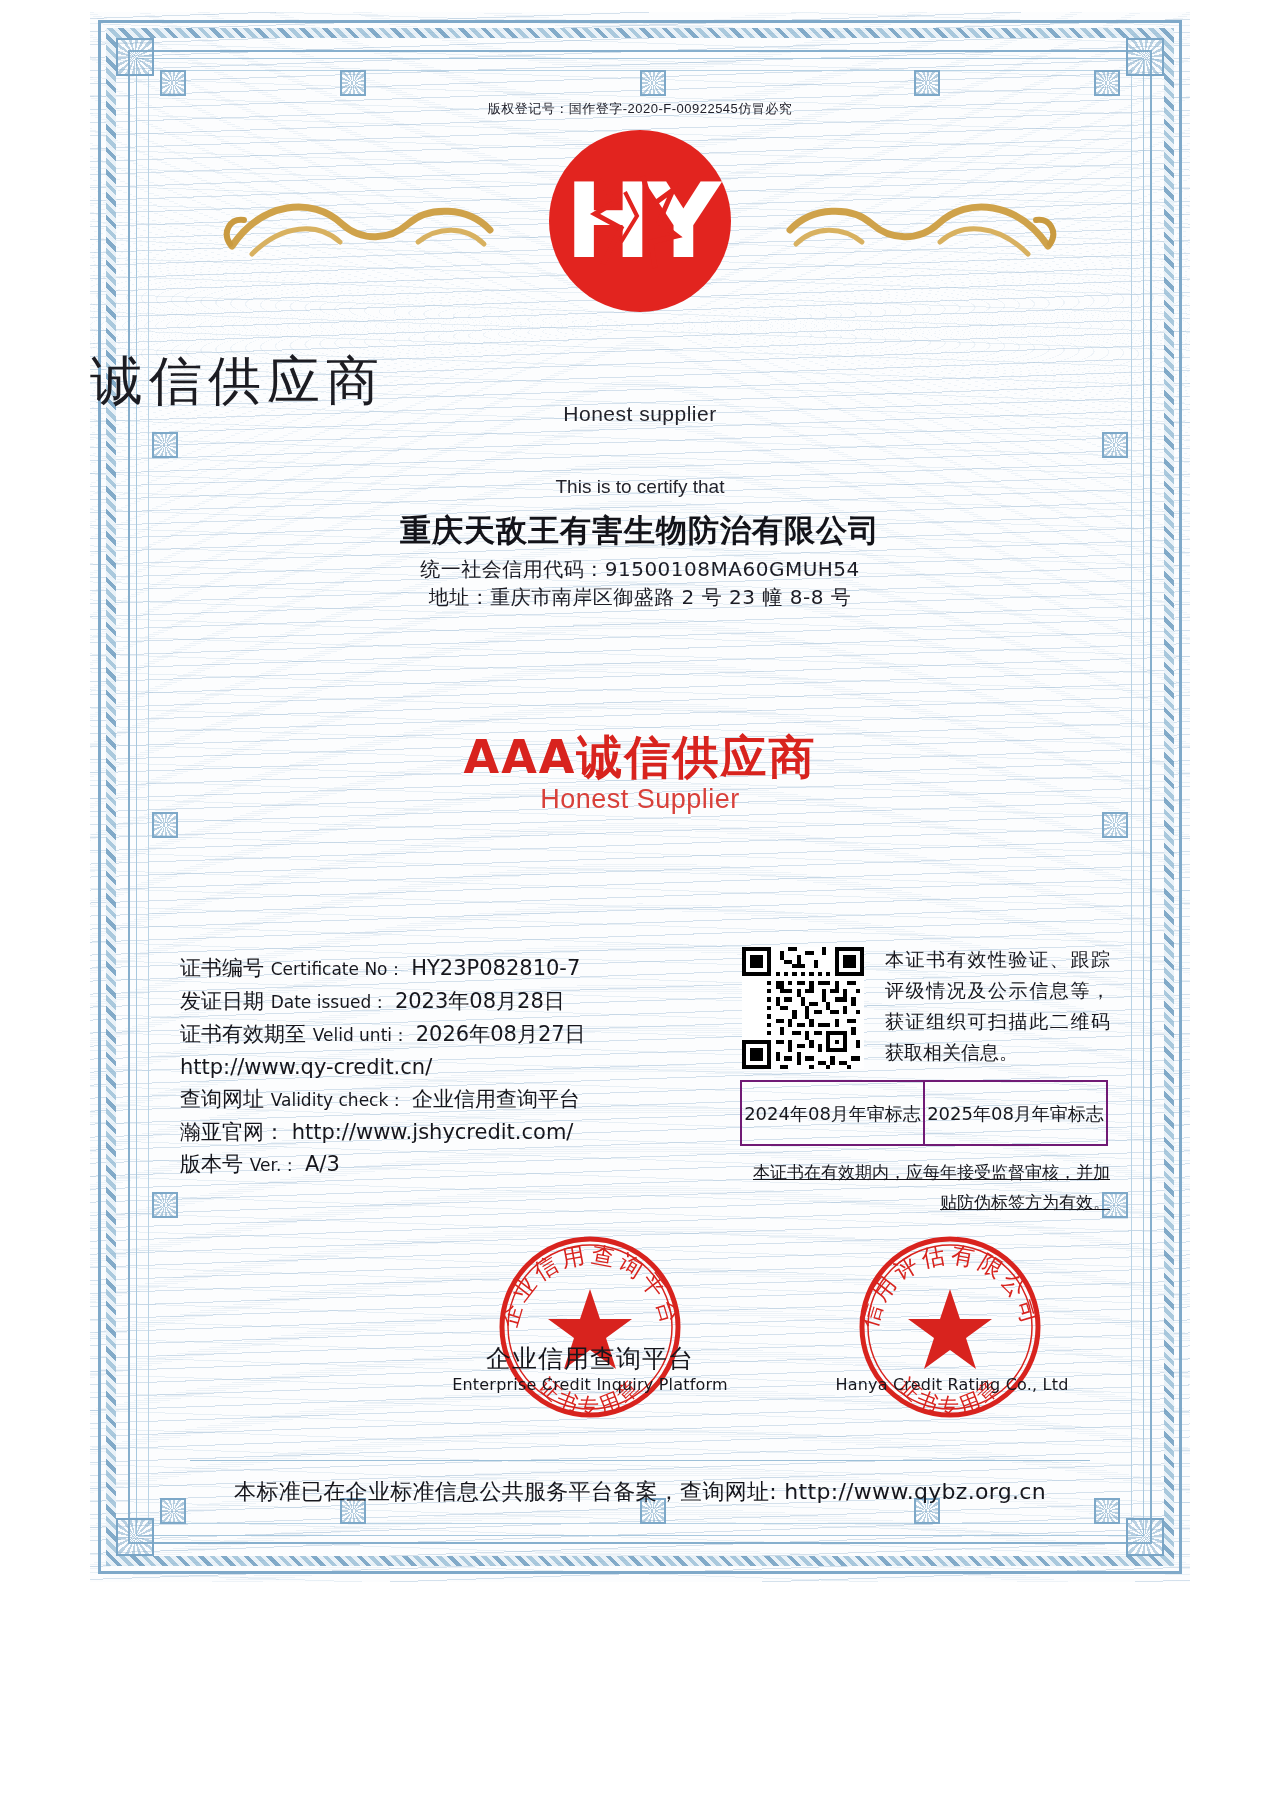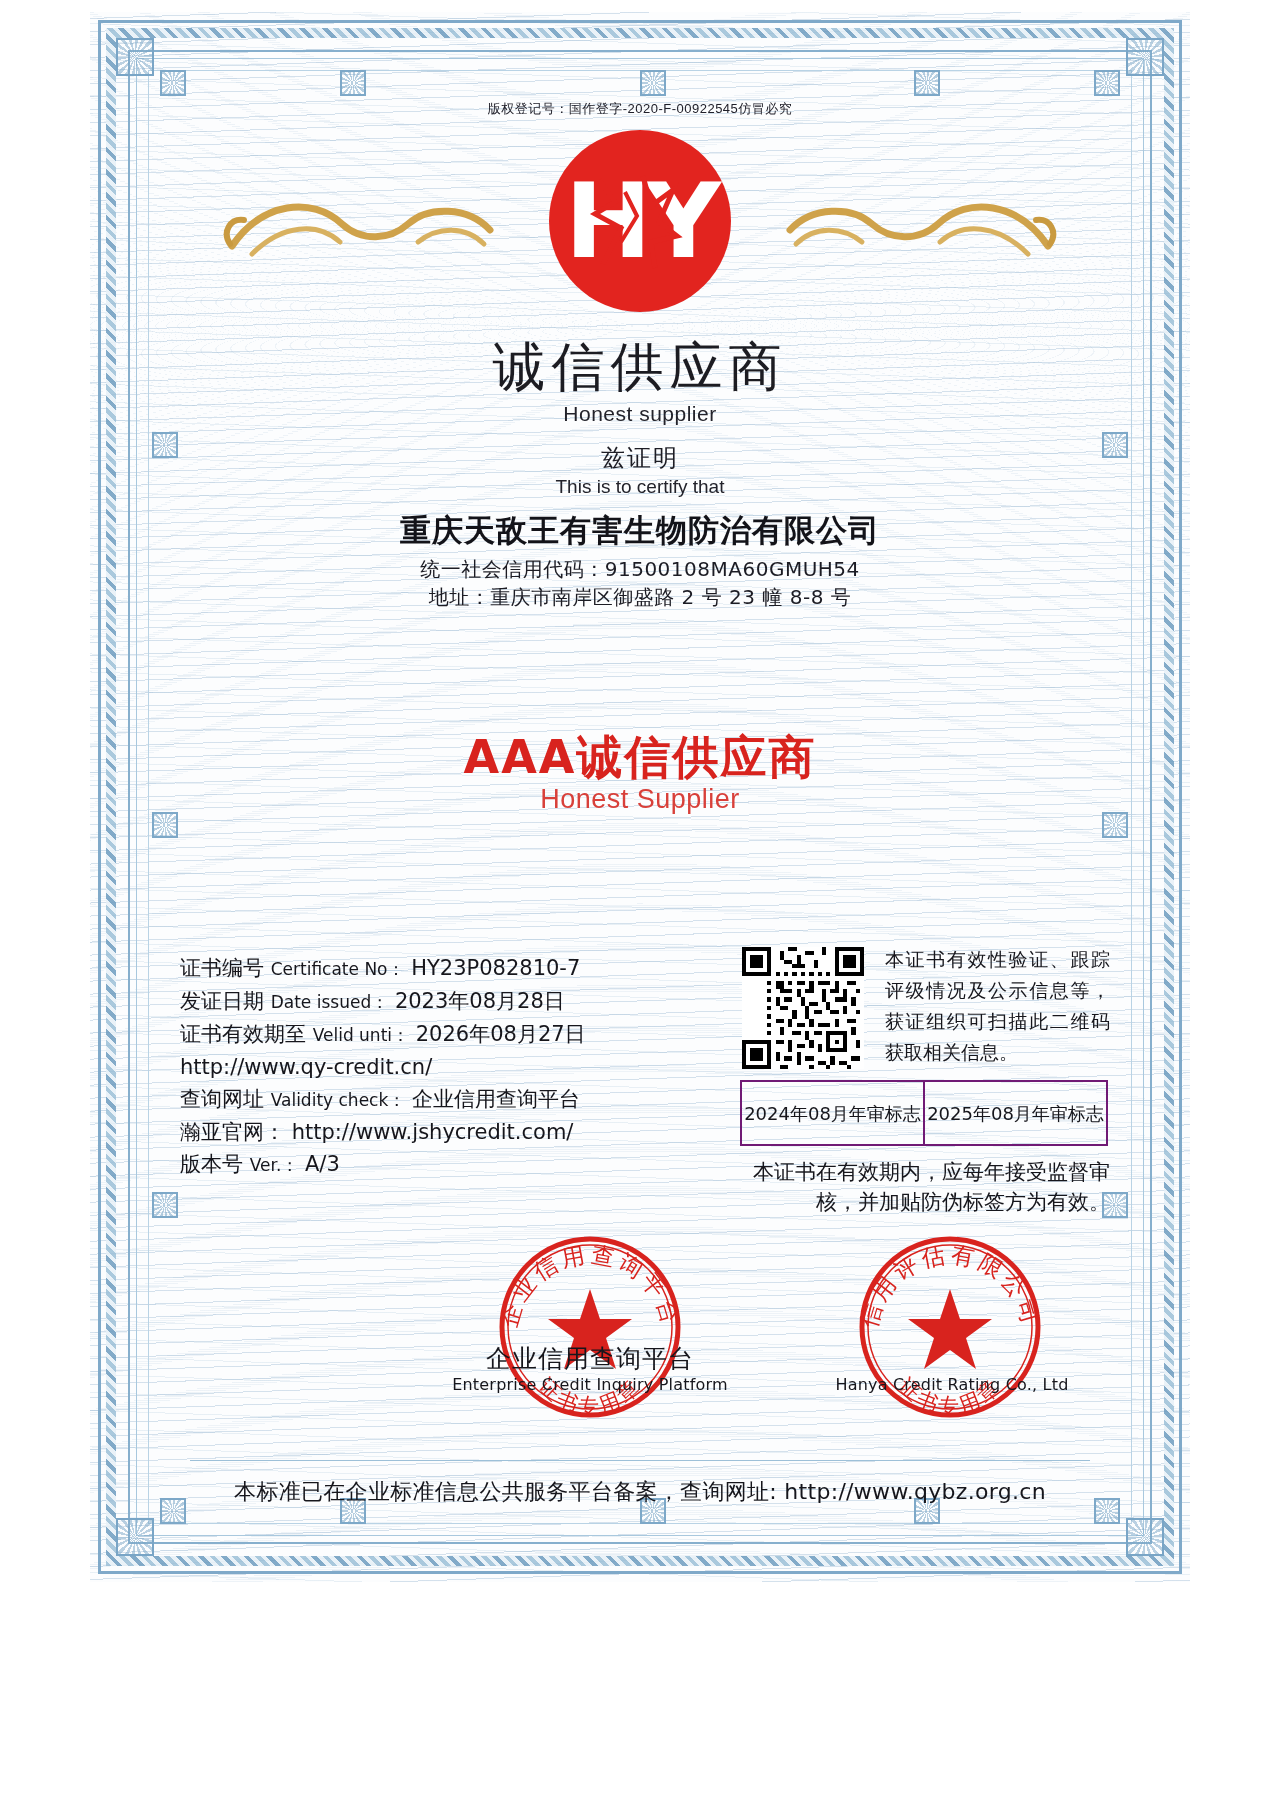--- a/index.html
+++ b/index.html
@@ -186,23 +186,22 @@
     top: 60px;
     width: 300px;
     height: 90px;
   }
   .flourish.left { left: 132px; }
   .flourish.right { right: 132px; }
 
   
   .title-cn {
     position: absolute;
-    top: 320px;
-    width: 100%;
-    text-align: center;
+    top: 334px;
+    width: 100%;
     font-size: 53px;
     letter-spacing: 6px;
     color: #1c1c22;
     font-family: "DejaVu Sans", sans-serif;
   }
   .title-en {
     position: absolute;
     top: 390px;
     width: 100%;
     text-align: center;
@@ -337,25 +336,26 @@
     font-family: "DejaVu Sans", sans-serif;
     line-height: 25px;
   }
   .stamp-box + .stamp-box { border-left: none; text-align: center; }
 
   .annual-note {
     position: absolute;
     left: 650px;
     top: 1145px;
     width: 370px;
-    font-size: 21px;
+    font-size: 17px;
     line-height: 30px;
     color: #16161c;
     text-align: right;
     font-family: "DejaVu Sans", sans-serif;
+    text-decoration: underline;
   }
 
   
   .seal-area {
     position: absolute;
     top: 1215px;
     left: 0; right: 0;
     height: 210px;
   }
   .seal {
@@ -458,21 +458,20 @@
     </div>
     <svg class="logo-crack" viewBox="0 0 118 100">
       <path d="M18 8 L34 30 L14 42 L40 56 L22 92" fill="none" stroke="#e2241f" stroke-width="5"></path>
       <path d="M62 4 L70 34 L92 18 L78 50 L96 64 L70 70 L74 96" fill="none" stroke="#e2241f" stroke-width="5"></path>
       <path d="M44 20 L56 44 L40 70" fill="none" stroke="#e2241f" stroke-width="4"></path>
     </svg>
   </div>
 
   <div class="title-cn">诚信供应商</div>
   <div class="title-en">Honest supplier</div>
-  <div class="certify-cn">兹证明</div>
   <div class="certify-en">This is to certify that</div>
   <div class="company">重庆天敌王有害生物防治有限公司</div>
   <div class="credit-code">统一社会信用代码：91500108MA60GMUH54</div>
   <div class="address">地址：重庆市南岸区御盛路 2 号 23 幢 8-8 号</div>
 
   <div class="award-cn">AAA诚信供应商</div>
   <div class="award-en">Honest Supplier</div>
 
   <div class="details">
     <div class="row">

